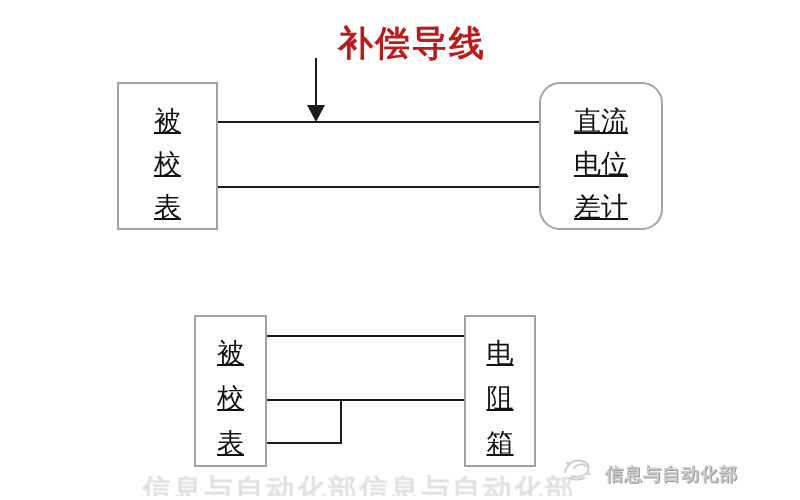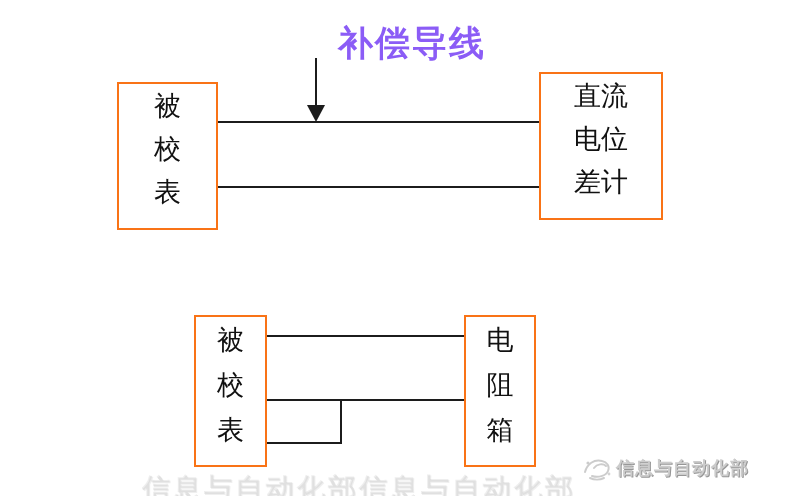--- a/index.html
+++ b/index.html
@@ -2,59 +2,59 @@
 <html><head>
 <meta charset="utf-8">
 <style>
   html,body{margin:0;padding:0;}
   body{font-family:"DejaVu Sans","Liberation Sans",sans-serif;background:#ffffff;}
   .stage{position:relative;width:800px;height:500px;background:#ffffff;overflow:hidden;}
 
   
   .title{
     position:absolute;left:312px;top:20px;width:200px;
-    text-align:center;font-size:35px;font-weight:bold;color:#8b5cf6;
+    text-align:center;font-size:35px;font-weight:bold;color:#b91c1c;
     letter-spacing:2px;white-space:nowrap;
   }
 
   
   .arrow-shaft{position:absolute;left:315px;top:58px;width:2px;height:49px;background:#1c1c1c;}
   .arrow-head{
     position:absolute;left:307px;top:105px;width:0;height:0;
     border-left:9px solid transparent;border-right:9px solid transparent;
     border-top:17px solid #1c1c1c;
   }
 
   
   .box{
-    position:absolute;box-sizing:border-box;border:2px solid #f97316;background:#ffffff;
-    display:flex;align-items:flex-start;justify-content:center;
-    color:#111111;font-size:27px;
+    position:absolute;box-sizing:border-box;border:2px solid #a3a3a3;background:#ffffff;
+    display:flex;align-items:flex-end;justify-content:center;
+    color:#111111;font-size:27px;text-decoration:underline;
   }
   .box-tl{left:117px;top:82px;width:101px;height:148px;}
-  .box-tr{left:539px;top:72px;width:124px;height:148px;}
+  .box-tr{left:539px;top:82px;width:124px;height:148px;border-radius:21px;}
   .box-bl{left:194px;top:315px;width:73px;height:152px;}
   .box-br{left:464px;top:315px;width:72px;height:152px;}
 
   .vtext{word-break:break-all;text-align:center;line-height:43px;}
   .vtext.bottom{line-height:45px;}
   .w1{width:28px;}
   .w2{width:56px;}
 
   
   .wire{position:absolute;background:#1c1c1c;}
   .wA{left:218px;top:121px;width:321px;height:2px;}
   .wB{left:218px;top:186px;width:321px;height:2px;}
   .wC{left:267px;top:335px;width:197px;height:2px;}
   .wD{left:267px;top:399px;width:197px;height:2px;}
   .wE{left:267px;top:442px;width:75px;height:2px;}
   .wF{left:340px;top:399px;width:2px;height:45px;}
 
   
-  .watermark{position:absolute;left:580px;top:450px;display:flex;align-items:center;gap:0;}
+  .watermark{position:absolute;left:560px;top:450px;display:flex;align-items:flex-end;gap:9px;}
   .wm-logo{width:36px;height:36px;opacity:.85;}
   .wm-text{
     font-size:18px;font-weight:bold;color:#cccccc;letter-spacing:1px;
     text-shadow:1px 1px 0 #979797;white-space:nowrap;
   }
   .ghost-text{
     position:absolute;left:142px;top:470px;width:440px;height:26px;overflow:hidden;
     font-size:28px;font-weight:bold;letter-spacing:3px;white-space:nowrap;
     color:rgba(150,150,150,0.16);text-shadow:1px 1px 0 rgba(120,120,120,0.12);
   }

